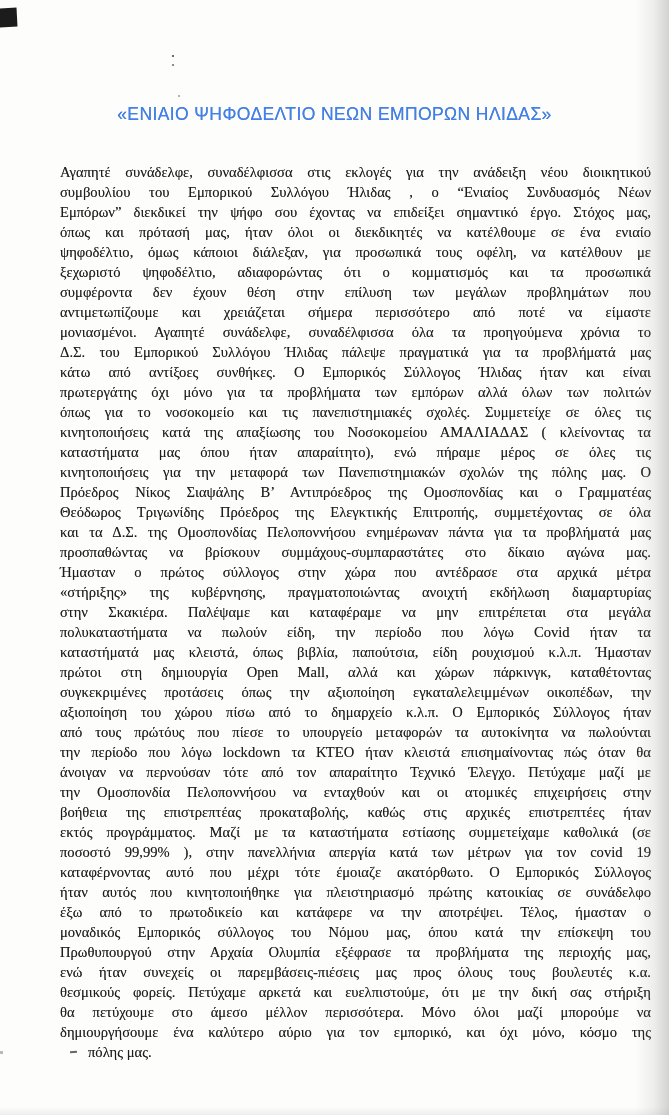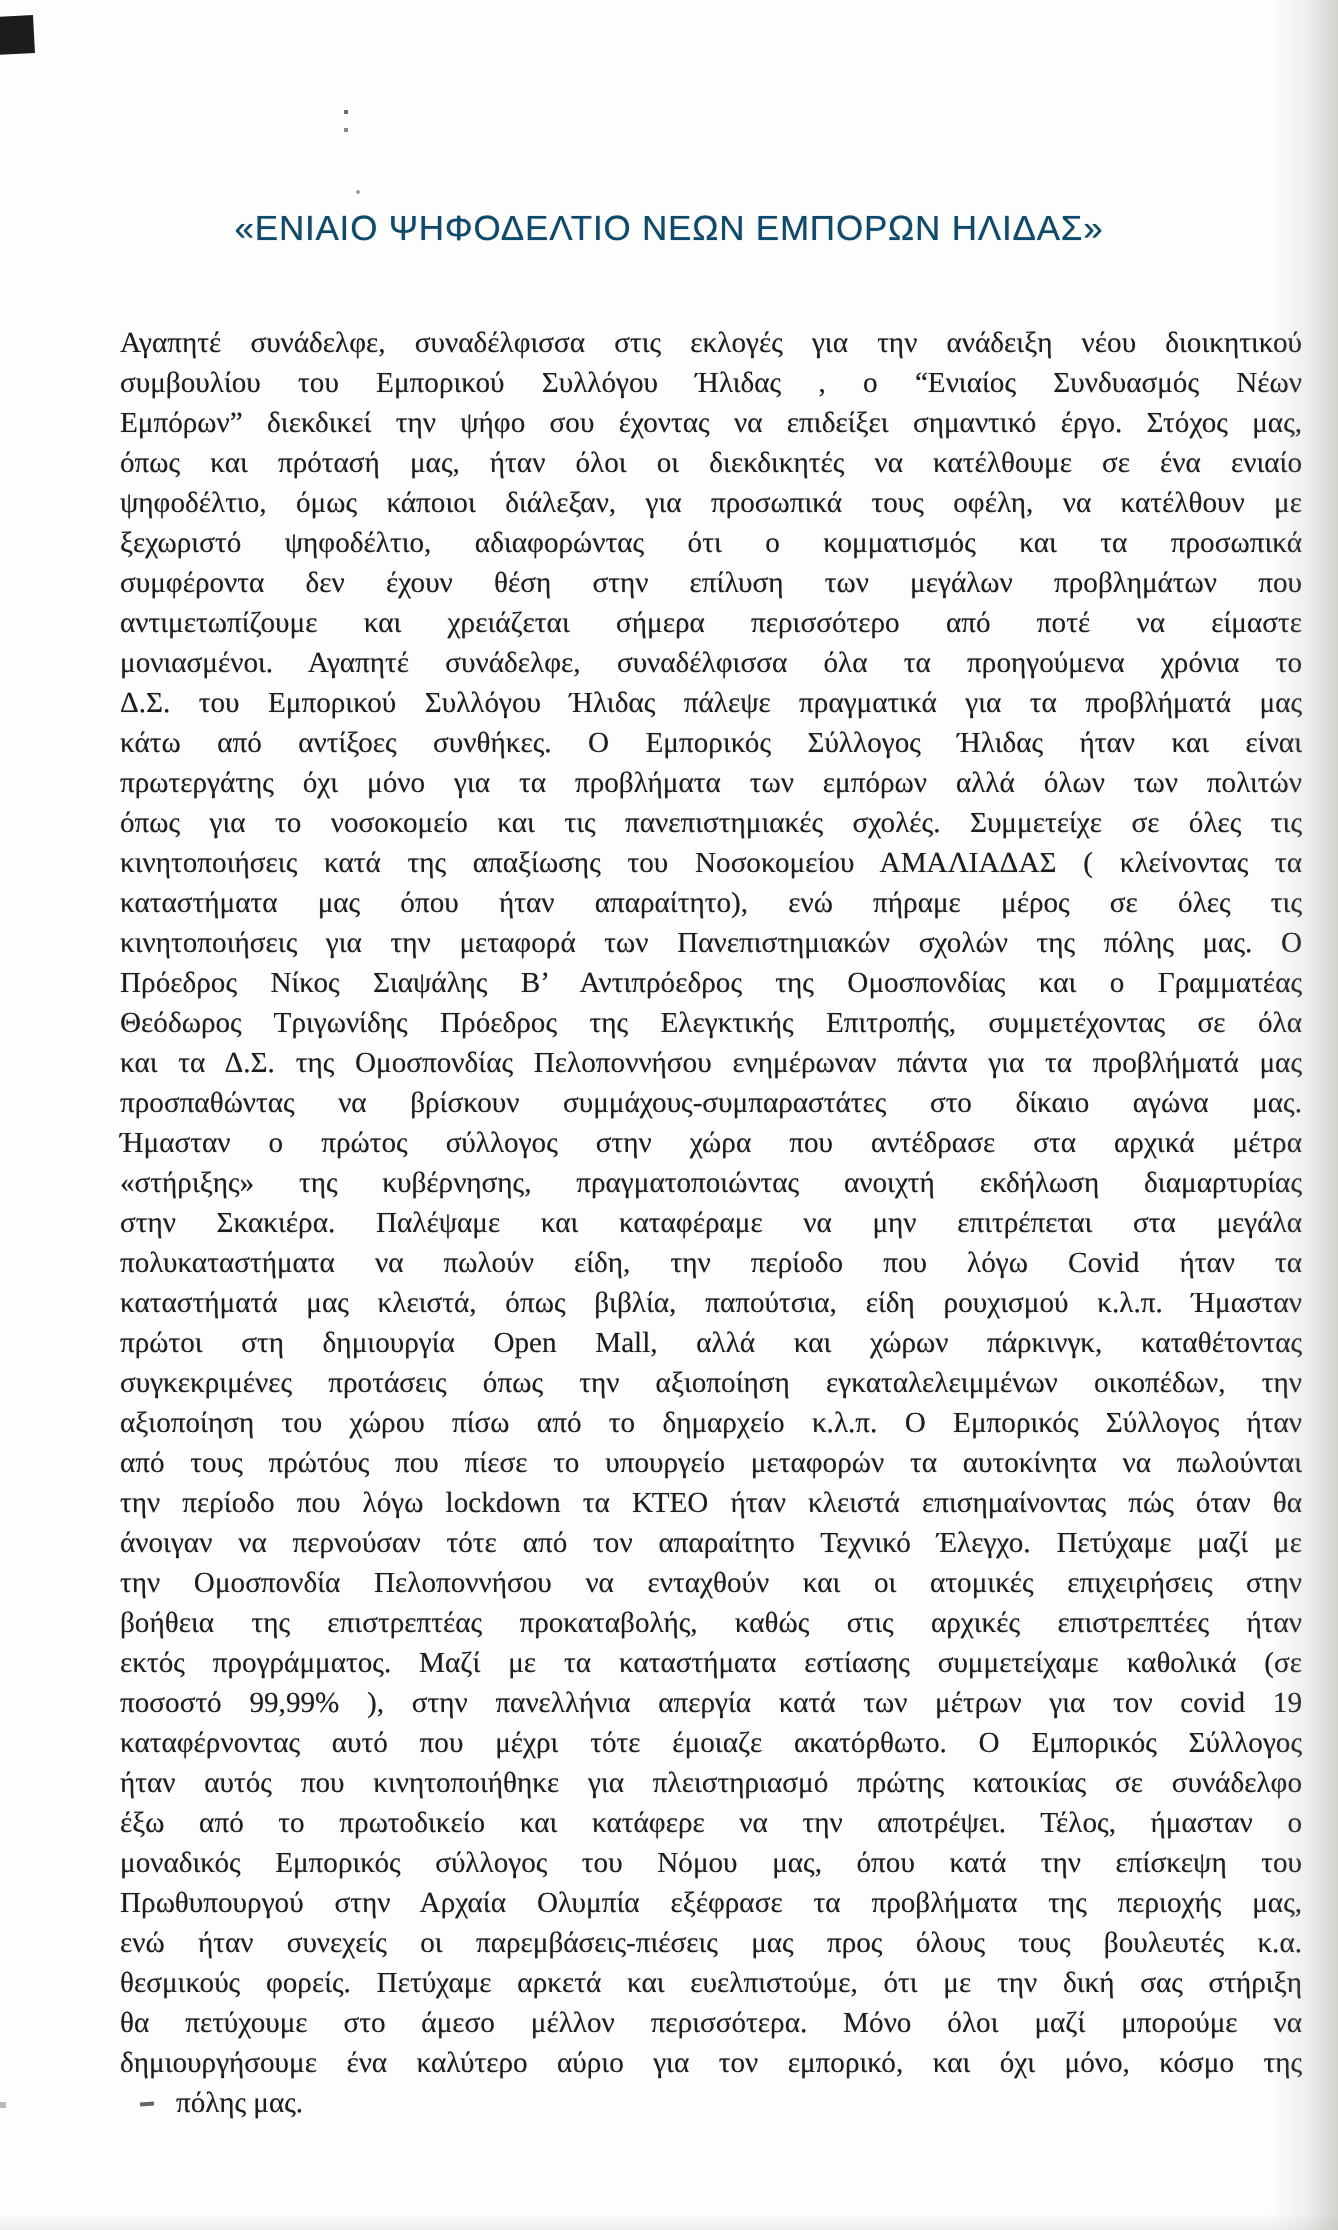--- a/index.html
+++ b/index.html
@@ -22,21 +22,21 @@
     top: 102px;
     left: 0;
     width: 669px;
     margin: 0;
     text-align: center;
     font-family: "Liberation Sans", sans-serif;
     font-weight: 400;
     font-size: 17.5px;
     line-height: 24px;
     letter-spacing: 0.4px;
-    color: #0c4a6e;
+    color: #3b82f6;
     text-shadow: 0 0 0.5px rgba(20,20,20,0.55);
   }
   .doc-body {
     position: absolute;
     top: 162px;
     left: 60px;
     width: 591px;
     font-size: 14.6px;
     line-height: 20px;
     color: #1e1e1e;

